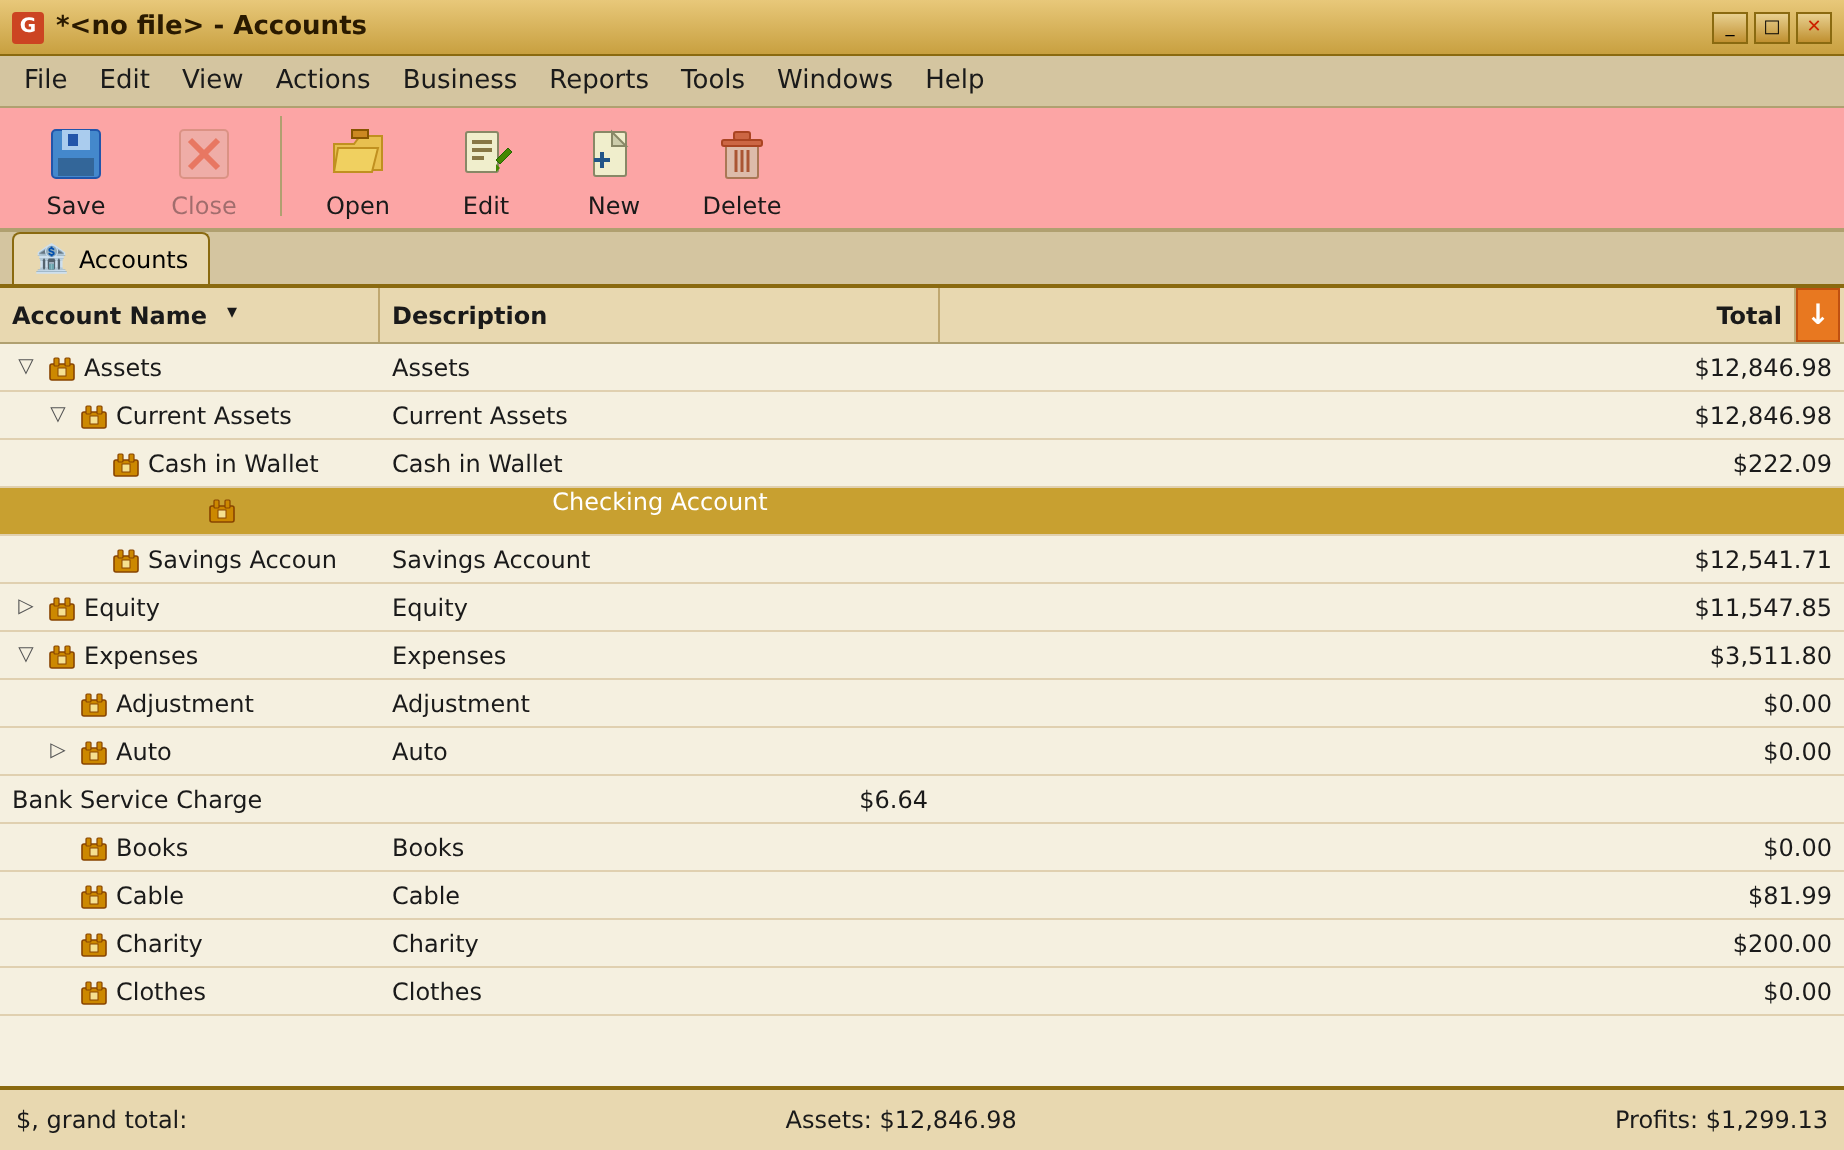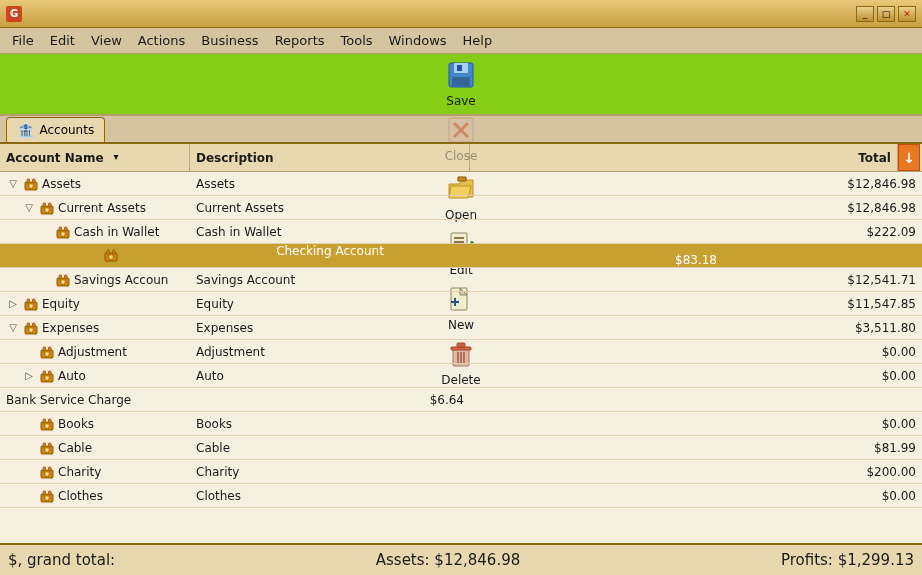--- a/index.html
+++ b/index.html
@@ -64,28 +64,27 @@
     }
     .menu-item {
       padding: 3px 8px;
       cursor: pointer;
       color: #1a1a1a;
       font-size: 13px;
     }
 
     
     .toolbar {
-      background: #84cc16;
+      background: #fca5a5;
       height: 62px;
       display: flex;
-      align-items: center;
+      align-items: flex-start;
       padding: 4px 8px;
       gap: 4px;
       border-bottom: 2px solid #b0a070;
-      flex-direction: column;
     }
     .toolbar-btn {
       width: 60px;
       height: 54px;
       display: flex;
       flex-direction: column;
       align-items: center;
       justify-content: center;
       gap: 3px;
       cursor: pointer;
@@ -212,39 +211,40 @@
     
     .statusbar {
       background: #e8d8b0;
       height: 32px;
       display: flex;
       align-items: center;
       border-top: 2px solid #8a6a10;
       padding: 0 8px;
       justify-content: space-between;
     }
-    .statusbar-text { font-size: 15px; color: #1a1a1a; }
+    .statusbar-text { font-size: 12px; color: #1a1a1a; }
 
     
     .orange-arrow-btn {
       width: 22px;
       background: #e87820;
       border: 1px solid #c05010;
       display: flex; align-items: center; justify-content: center;
       cursor: pointer;
       color: white; font-size: 14px;
       font-weight: bold;
     }
   </style>
 </head>
 <body>
 
 <div class="titlebar">
   <div class="titlebar-left">
     <div class="titlebar-icon">G</div>
+    <span class="titlebar-title">*&lt;no file&gt; - Accounts</span>
   </div>
   <div class="titlebar-buttons">
     <div class="titlebar-btn minimize">_</div>
     <div class="titlebar-btn maximize">□</div>
     <div class="titlebar-btn close">✕</div>
   </div>
 </div>
 
 <div class="menubar">
   <div class="menu-item">File</div>
@@ -411,21 +411,20 @@
             <svg width="14" height="14" viewBox="0 0 14 14">
               <rect x="1" y="5" width="12" height="8" rx="1" fill="#cc8800" stroke="#884400" stroke-width="0.8"></rect>
               <rect x="3" y="2" width="2.5" height="4" rx="0.5" fill="#cc8800" stroke="#884400" stroke-width="0.6"></rect>
               <rect x="8.5" y="2" width="2.5" height="4" rx="0.5" fill="#cc8800" stroke="#884400" stroke-width="0.6"></rect>
               <rect x="5" y="7" width="4" height="4" fill="#f5e090" stroke="#884400" stroke-width="0.5"></rect>
             </svg>
           </span>
           <span>Checking Accou</span>
         </div>
         <div class="td">Checking Account</div>
-        <div class="td td-amount">$83.18</div>
       </div>
       <div class="table-row">
         <div class="td td-name indent-2">
           <span style="width: 14px; display: inline-block;"></span>
           <span class="acct-icon">
             <svg width="14" height="14" viewBox="0 0 14 14">
               <rect x="1" y="5" width="12" height="8" rx="1" fill="#cc8800" stroke="#884400" stroke-width="0.8"></rect>
               <rect x="3" y="2" width="2.5" height="4" rx="0.5" fill="#cc8800" stroke="#884400" stroke-width="0.6"></rect>
               <rect x="8.5" y="2" width="2.5" height="4" rx="0.5" fill="#cc8800" stroke="#884400" stroke-width="0.6"></rect>
               <rect x="5" y="7" width="4" height="4" fill="#f5e090" stroke="#884400" stroke-width="0.5"></rect>

